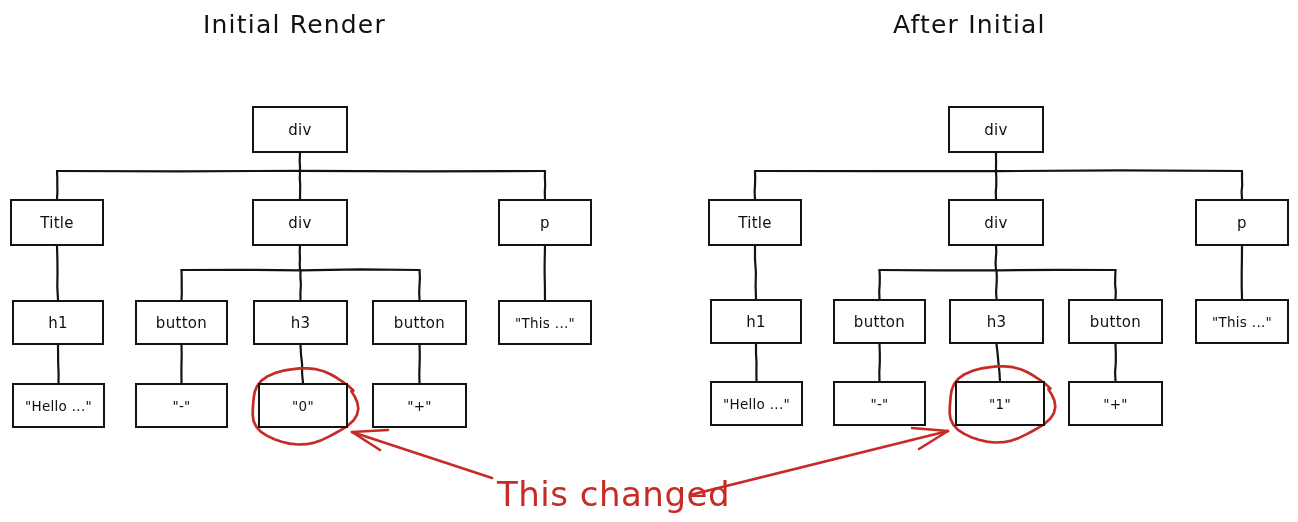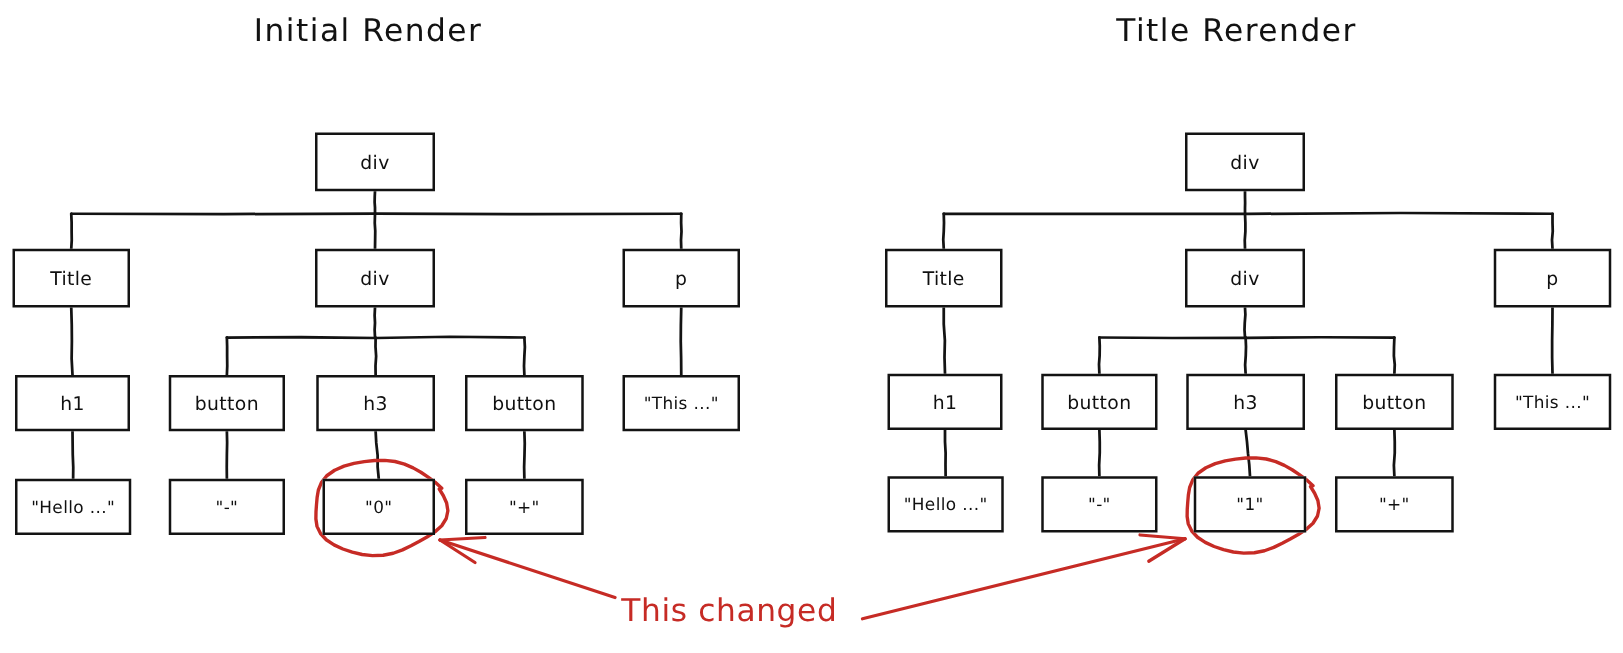--- a/index.html
+++ b/index.html
@@ -42,21 +42,21 @@
     font-family: "DejaVu Sans", sans-serif;
     font-size: 15px;
     color: #101010;
     letter-spacing: 0.3px;
     white-space: nowrap;
   }
   .node-box.leafquote { font-size: 13.5px; }
   .annot-label {
     position: absolute;
     font-family: "DejaVu Sans", sans-serif;
-    font-size: 25px;
+    font-size: 34px;
     color: #c62b25;
     white-space: nowrap;
     letter-spacing: 0.5px;
   }
 </style>
 </head>
 <body>
 
 <div id="canvas">
 
@@ -101,21 +101,21 @@
         <path d="M 492 478 L 352 432" stroke-width="2.6"></path>
         <path d="M 352 432 L 388 430" stroke-width="2.6"></path>
         <path d="M 352 432 L 380 450" stroke-width="2.6"></path>
         <path d="M 690 495 L 948 431" stroke-width="2.6"></path>
         <path d="M 948 431 L 912 428" stroke-width="2.6"></path>
         <path d="M 948 431 L 919 449" stroke-width="2.6"></path>
       </g>
   </svg>
 
   <div class="panel-title" style="left:203px; top:10px;">Initial Render</div>
-  <div class="panel-title" style="left:893px; top:10px;">Title Rerender</div>
+  <div class="panel-title" style="left:893px; top:10px;">After Initial</div>
 
   <div id="node-host">
       <div class="node-box" style="left: 252px; top: 106px; width: 96px; height: 47px;">div</div>
       <div class="node-box" style="left: 10px; top: 199px; width: 94px; height: 47px;">Title</div>
       <div class="node-box" style="left: 252px; top: 199px; width: 96px; height: 47px;">div</div>
       <div class="node-box" style="left: 498px; top: 199px; width: 94px; height: 47px;">p</div>
       <div class="node-box" style="left: 12px; top: 300px; width: 92px; height: 45px;">h1</div>
       <div class="node-box" style="left: 135px; top: 300px; width: 93px; height: 45px;">button</div>
       <div class="node-box" style="left: 253px; top: 300px; width: 95px; height: 45px;">h3</div>
       <div class="node-box" style="left: 372px; top: 300px; width: 95px; height: 45px;">button</div>

